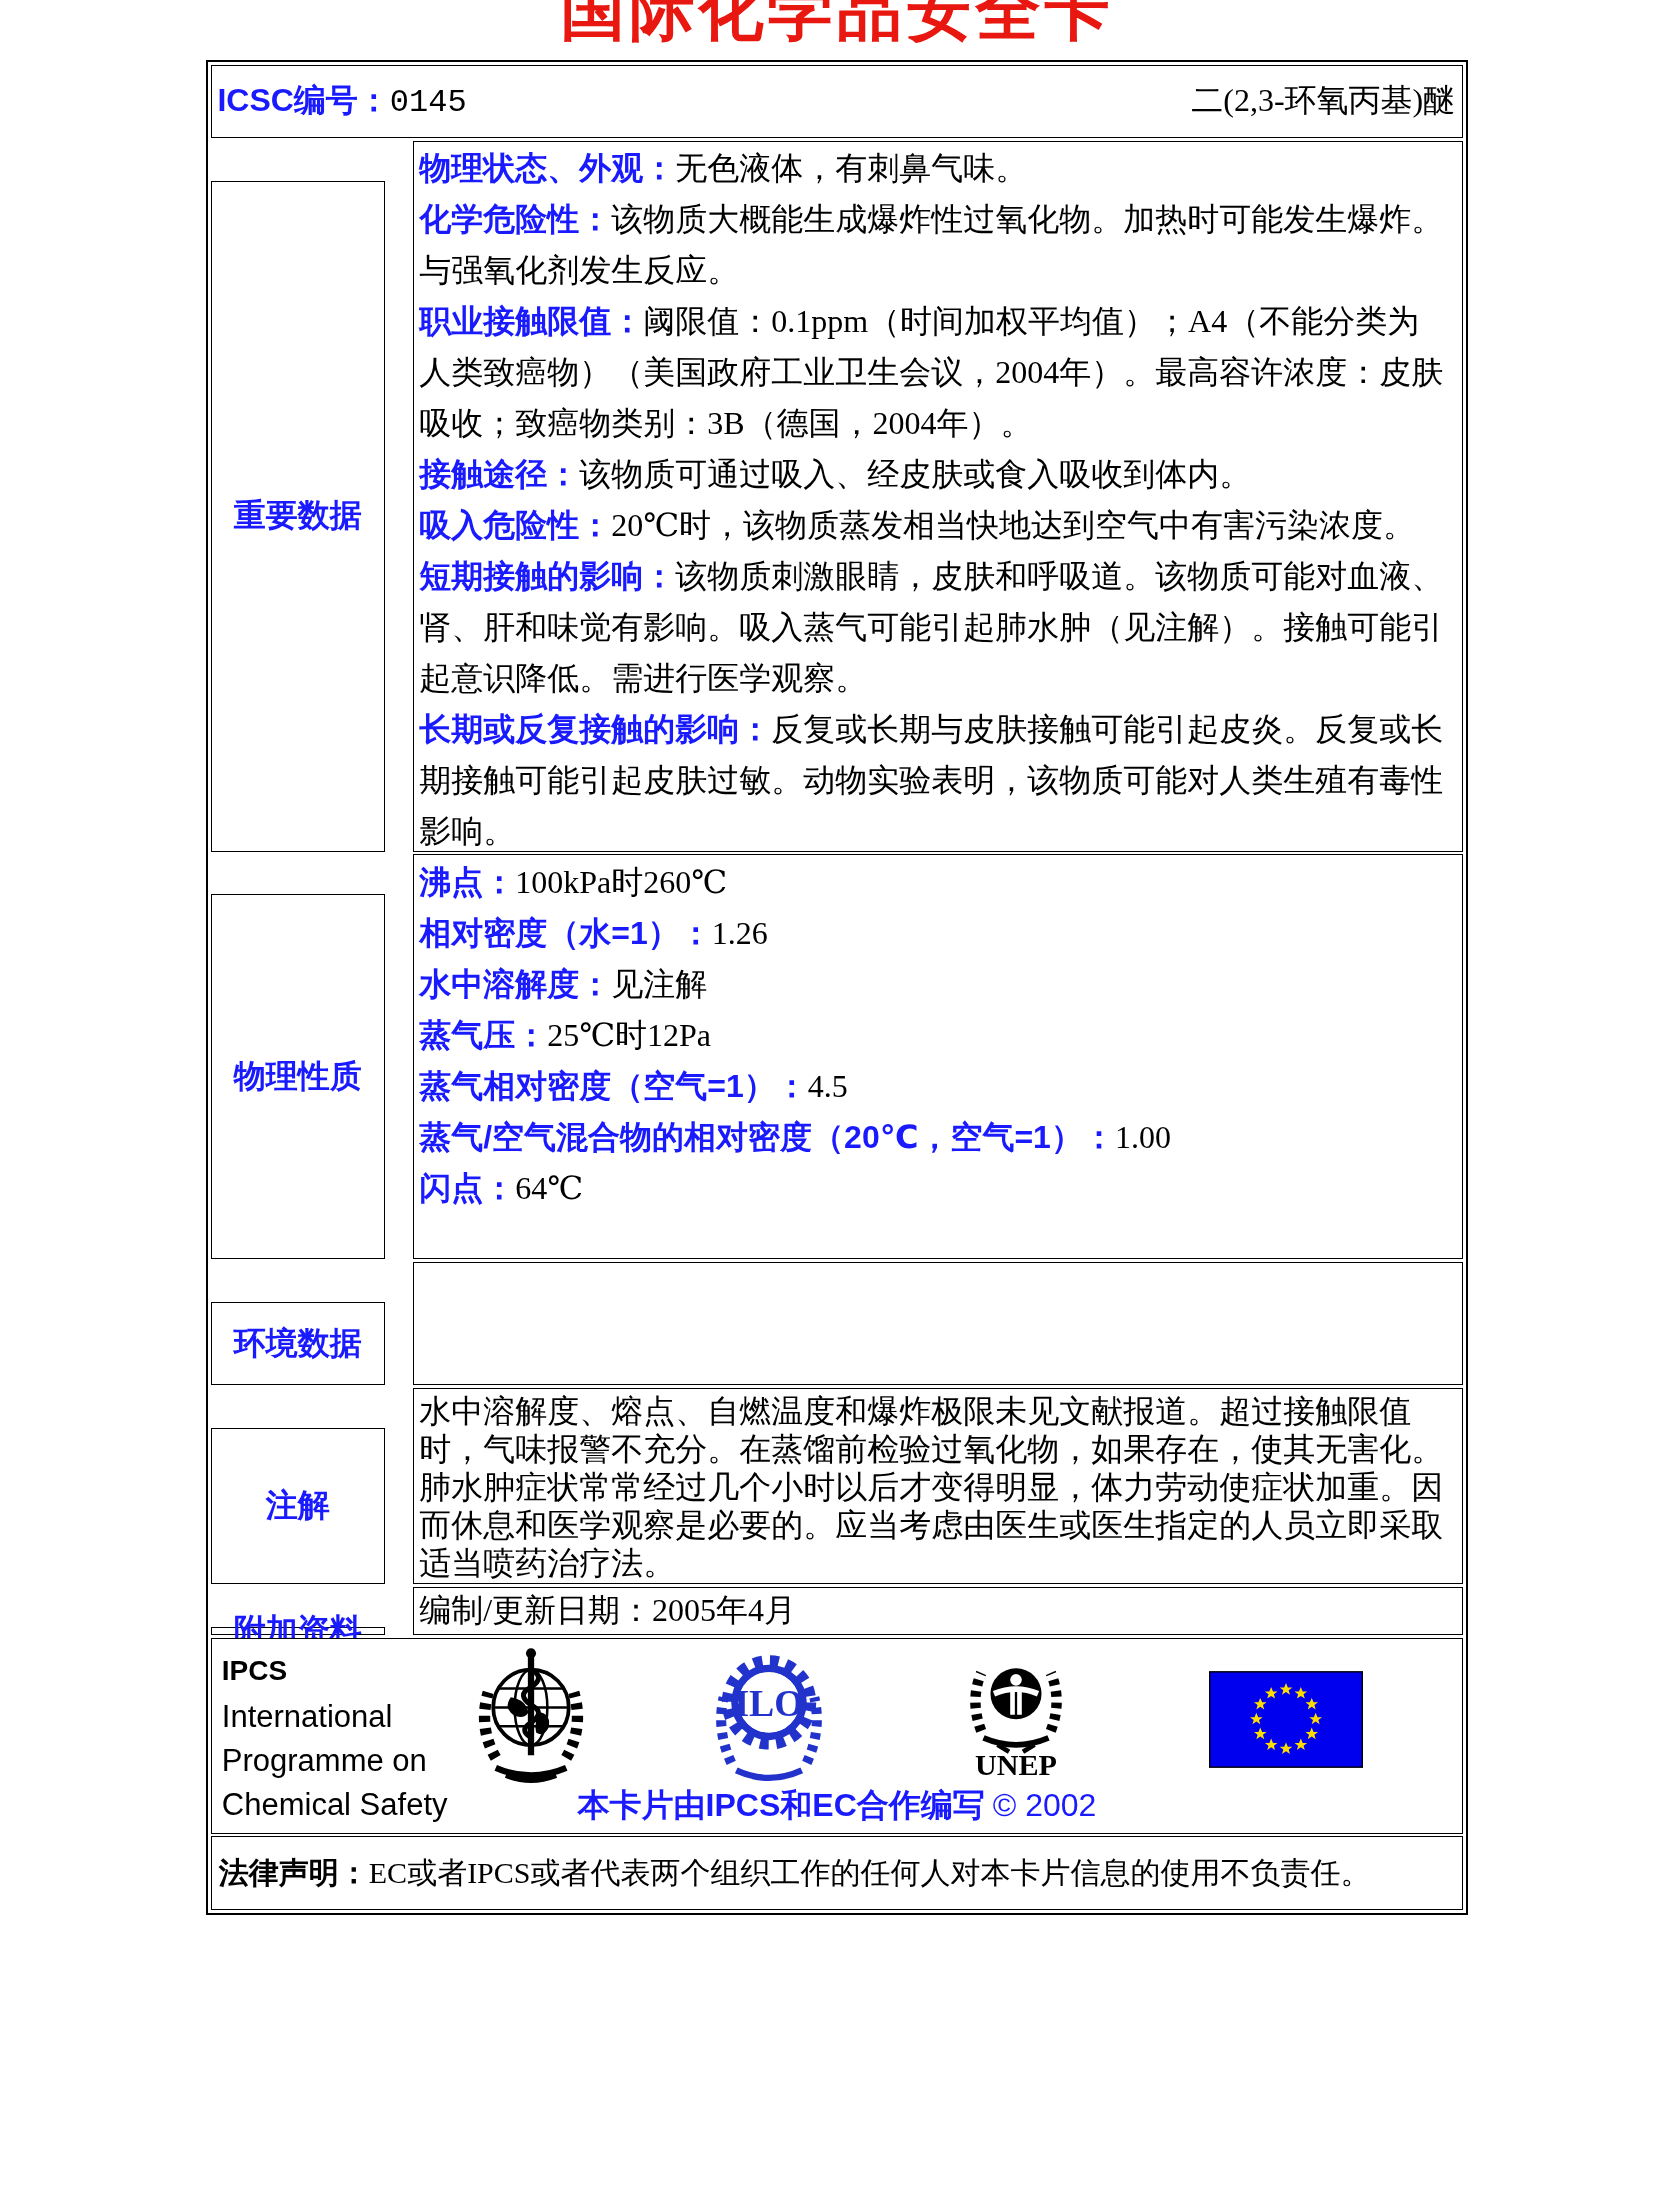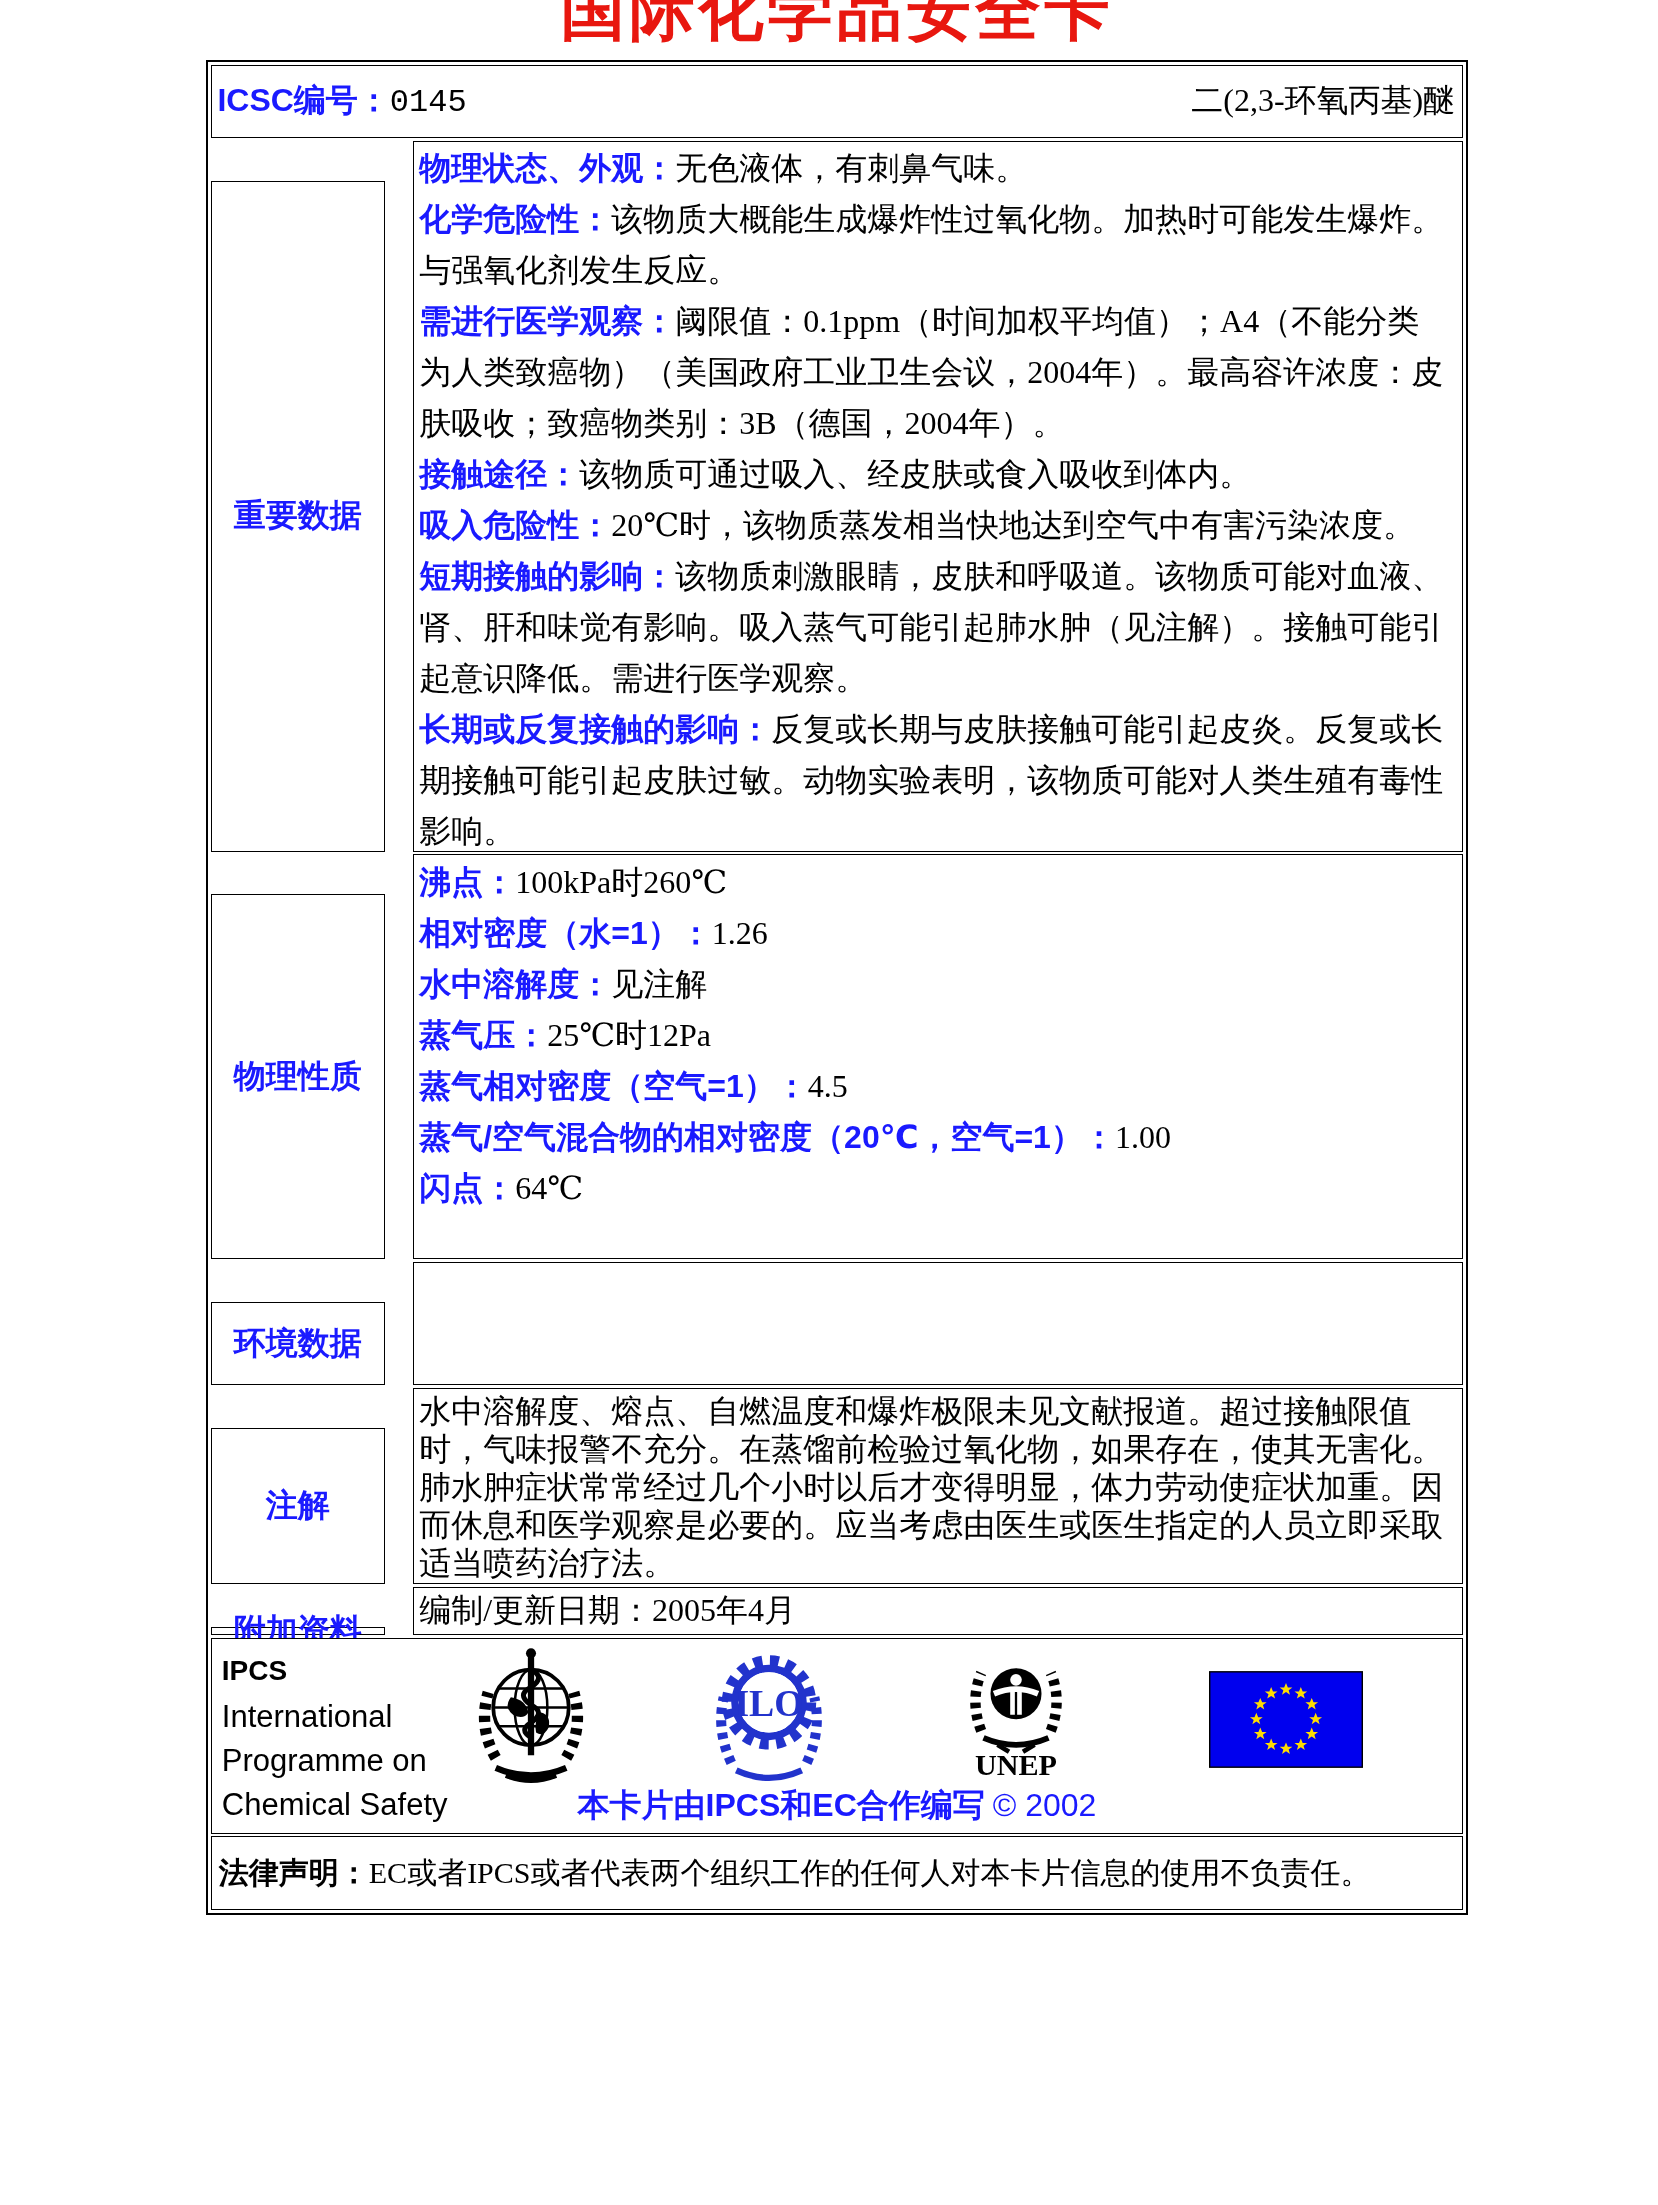--- a/index.html
+++ b/index.html
@@ -86,21 +86,21 @@
       </span>
       <span class="chem-name">二(2,3-环氧丙基)醚</span>
     </div>
   </div>
 
   <div class="row r-important">
     <div class="cell lblcell">重要数据</div>
     <div class="cell content">
         <p><span class="plbl">物理状态、外观：</span><span class="ptxt">无色液体，有刺鼻气味。</span></p>
         <p><span class="plbl">化学危险性：</span><span class="ptxt">该物质大概能生成爆炸性过氧化物。加热时可能发生爆炸。与强氧化剂发生反应。</span></p>
-        <p><span class="plbl">需进行医学观察：</span><span class="ptxt">阈限值：0.1ppm（时间加权平均值）；A4（不能分类为人类致癌物）（美国政府工业卫生会议，2004年）。最高容许浓度：皮肤吸收；致癌物类别：3B（德国，2004年）。</span></p>
+        <p><span class="plbl">职业接触限值：</span><span class="ptxt">阈限值：0.1ppm（时间加权平均值）；A4（不能分类为人类致癌物）（美国政府工业卫生会议，2004年）。最高容许浓度：皮肤吸收；致癌物类别：3B（德国，2004年）。</span></p>
         <p><span class="plbl">接触途径：</span><span class="ptxt">该物质可通过吸入、经皮肤或食入吸收到体内。</span></p>
         <p><span class="plbl">吸入危险性：</span><span class="ptxt">20℃时，该物质蒸发相当快地达到空气中有害污染浓度。</span></p>
         <p><span class="plbl">短期接触的影响：</span><span class="ptxt">该物质刺激眼睛，皮肤和呼吸道。该物质可能对血液、肾、肝和味觉有影响。吸入蒸气可能引起肺水肿（见注解）。接触可能引起意识降低。需进行医学观察。</span></p>
         <p><span class="plbl">长期或反复接触的影响：</span><span class="ptxt">反复或长期与皮肤接触可能引起皮炎。反复或长期接触可能引起皮肤过敏。动物实验表明，该物质可能对人类生殖有毒性影响。</span></p>
       </div>
   </div>
 
   <div class="row r-physical">
     <div class="cell lblcell">物理性质</div>
     <div class="cell content">

